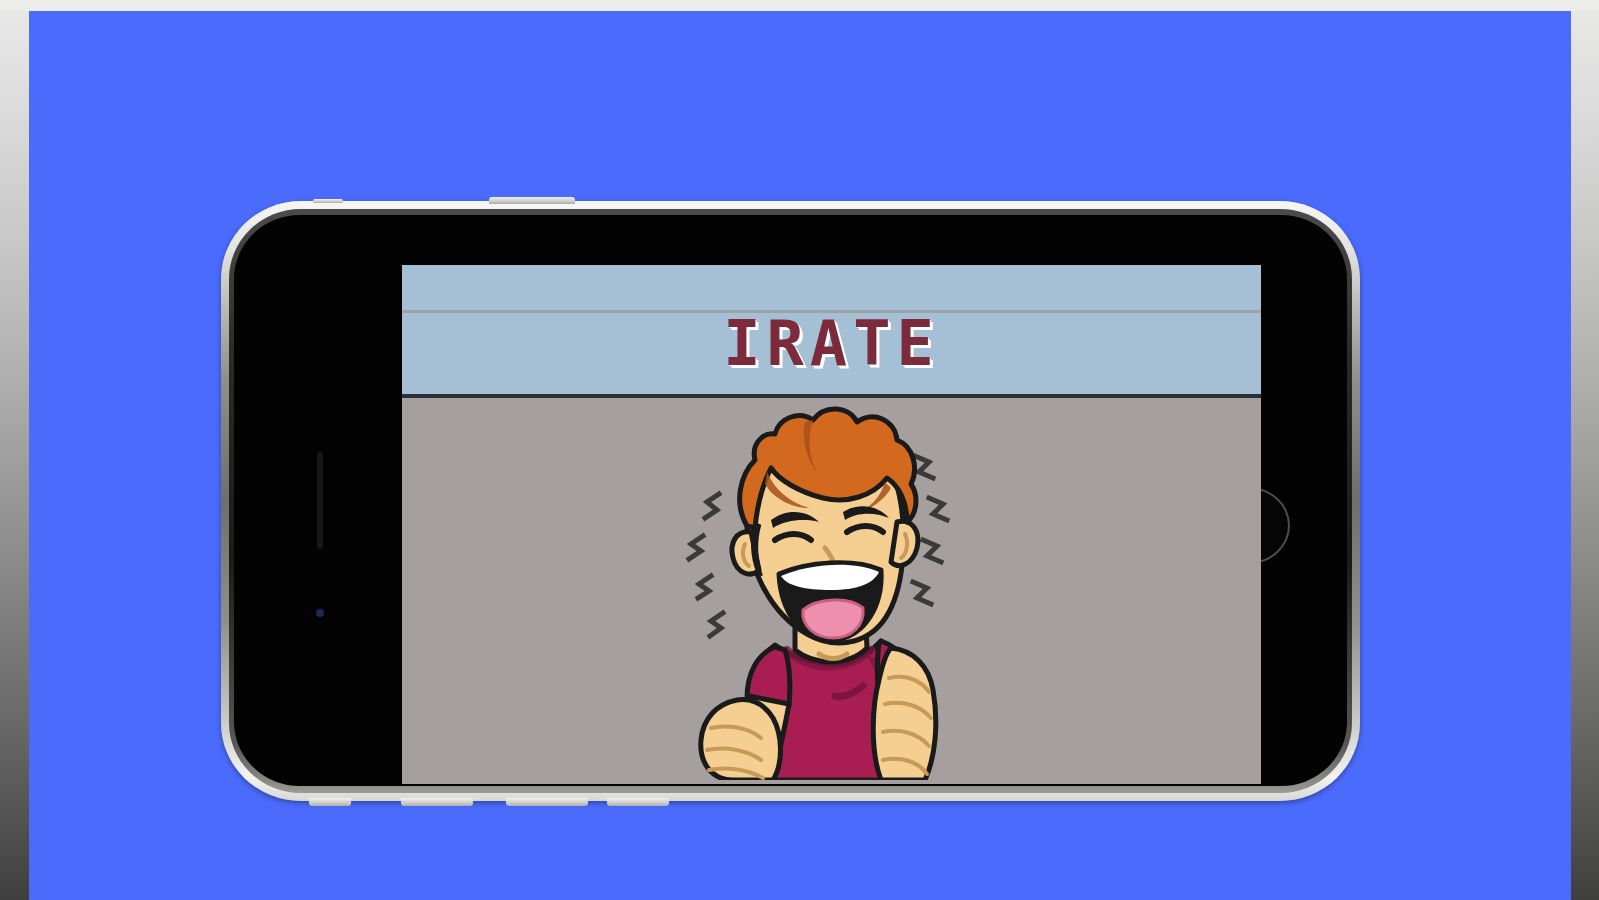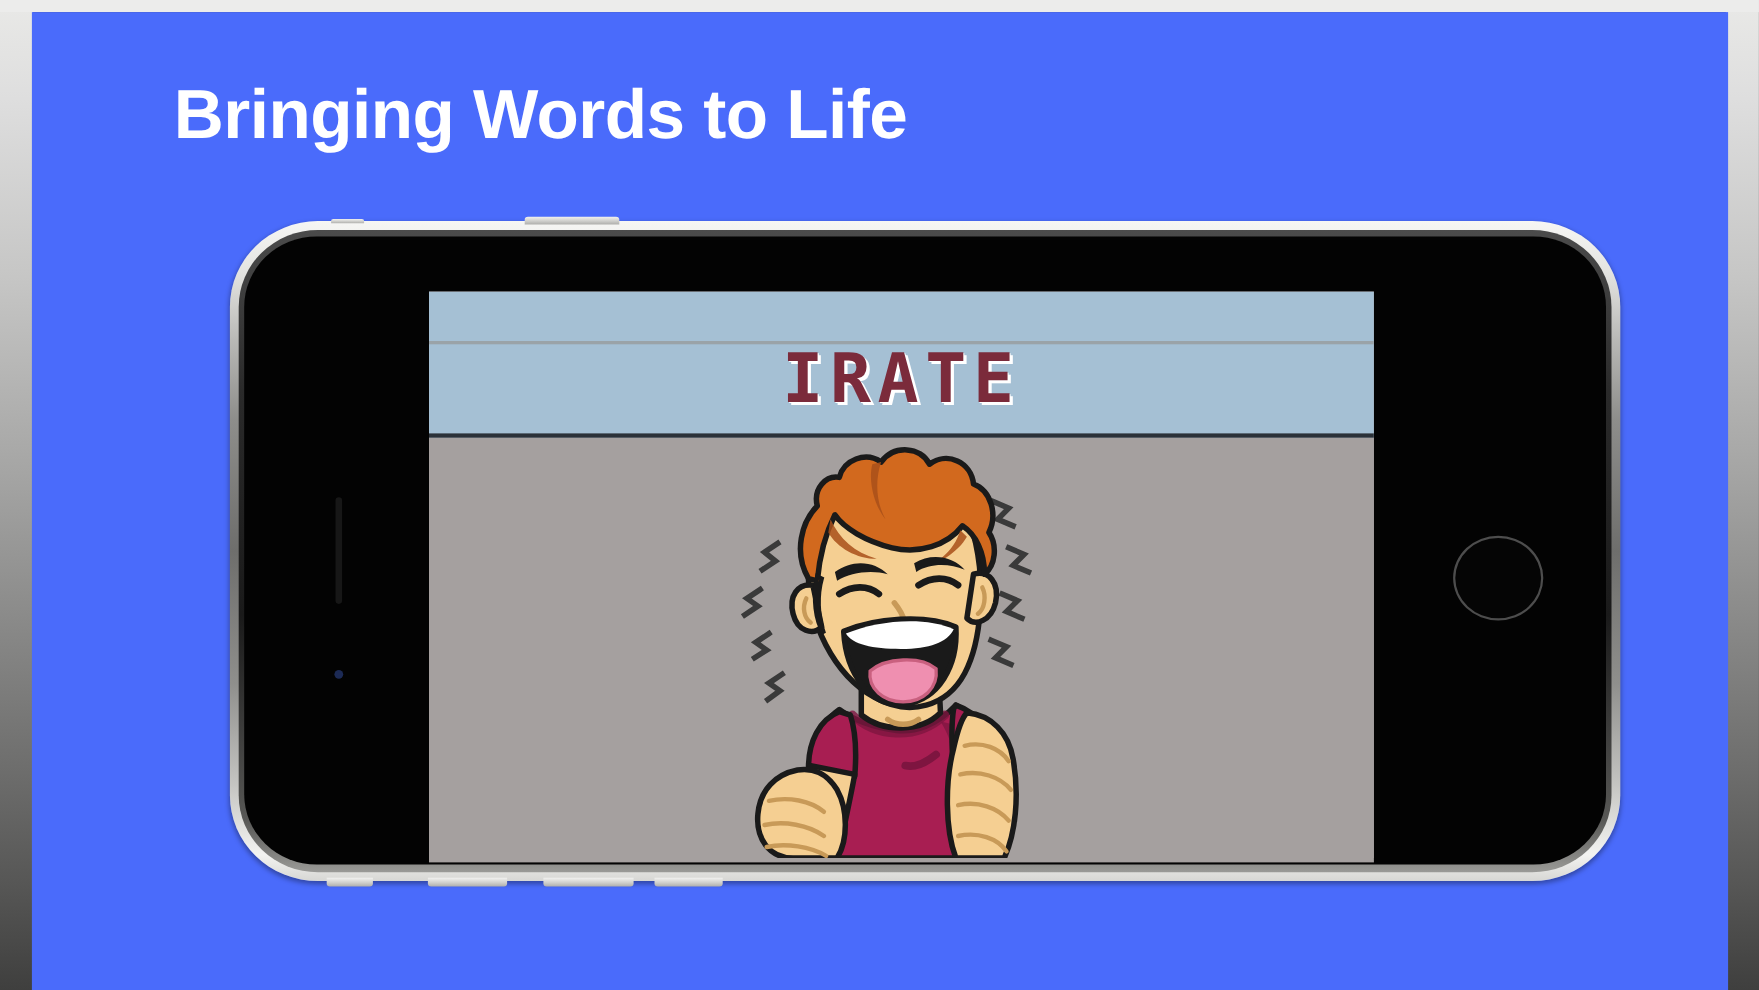--- a/index.html
+++ b/index.html
@@ -62,23 +62,23 @@
     font-size: 63px;
     font-weight: bold;
     letter-spacing: -0.5px;
     white-space: nowrap;
     line-height: 1.0;
   }
 
   
   #phone {
     position: absolute;
-    left: 180px;
+    left: 192px;
     top: 190px;
-    width: 1264px;
+    width: 1139px;
     height: 600px;
     border-radius: 20px;
   }
   
   .phone-bezel {
     position: absolute;
     inset: 0;
     border-radius: 80px / 78px;
     background: linear-gradient(180deg,
        #f6f6f4 0%, #e3e3e0 8%, #b9b9b6 18%,
@@ -211,21 +211,20 @@
 <body>
 
 <div id="stage">
 
   <div class="edge-strip left"></div>
   <div class="edge-strip right"></div>
   <div class="top-strip"></div>
 
   <div id="slide">
 
-    <div id="slide-title">Bringing Words to Life</div>
 
     <div id="phone">
 
       <div class="phone-bezel"></div>
       <div class="phone-seam"></div>
 
       <div class="nub top-sleep"></div>
       <div class="nub top-small"></div>
       <div class="nub bot-mute"></div>
       <div class="nub bot-vol-up"></div>

